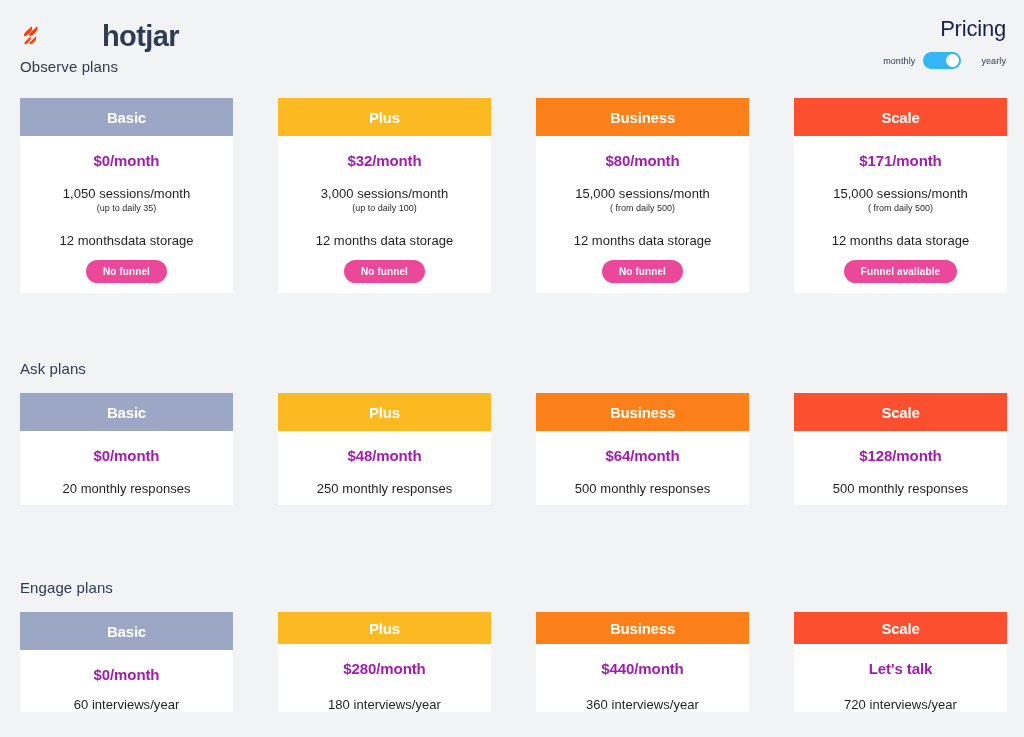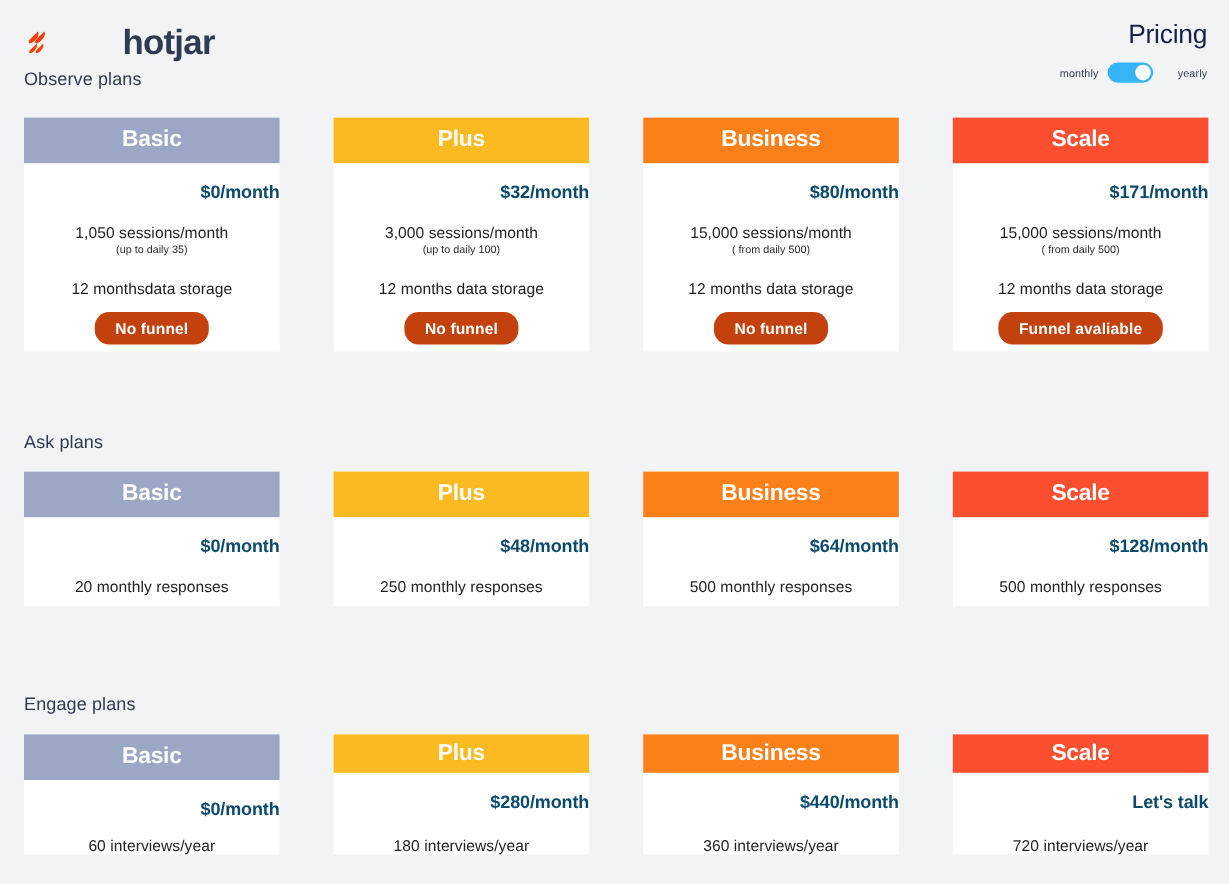--- a/index.html
+++ b/index.html
@@ -117,51 +117,50 @@
     flex: 0 0 auto;
     display: flex;
     flex-direction: column;
   }
   .card-head {
     height: 38px;
     display: flex;
     align-items: center;
     justify-content: center;
     color: #ffffff;
-    font-size: 19px;
+    font-size: 15px;
     font-weight: bold;
     letter-spacing: -0.2px;
     text-align: right;
   }
   .card-body {
     padding-top: 16px;
     text-align: center;
   }
   .price {
     font-size: 15px;
     font-weight: bold;
-    color: #0c4a6e;
+    color: #a21caf;
     letter-spacing: -0.1px;
-    text-align: right;
   }
   .feature {
     font-size: 13px;
     color: #1f1f1f;
     letter-spacing: 0.05px;
   }
   .subfeature {
     font-size: 9px;
     color: #2a2a2a;
     margin-top: 2px;
   }
   .pill {
     display: inline-block;
-    background: #c2410c;
+    background: #ec4899;
     color: #ffffff;
-    font-size: 13px;
+    font-size: 10px;
     font-weight: bold;
     border-radius: 12px;
     padding: 6px 17px;
     letter-spacing: 0.1px;
   }
 
   
   .row-observe .card { height: 195px; }
   .row-observe .price { margin-top: 0; }
   .row-observe .sessions { margin-top: 17px; }

